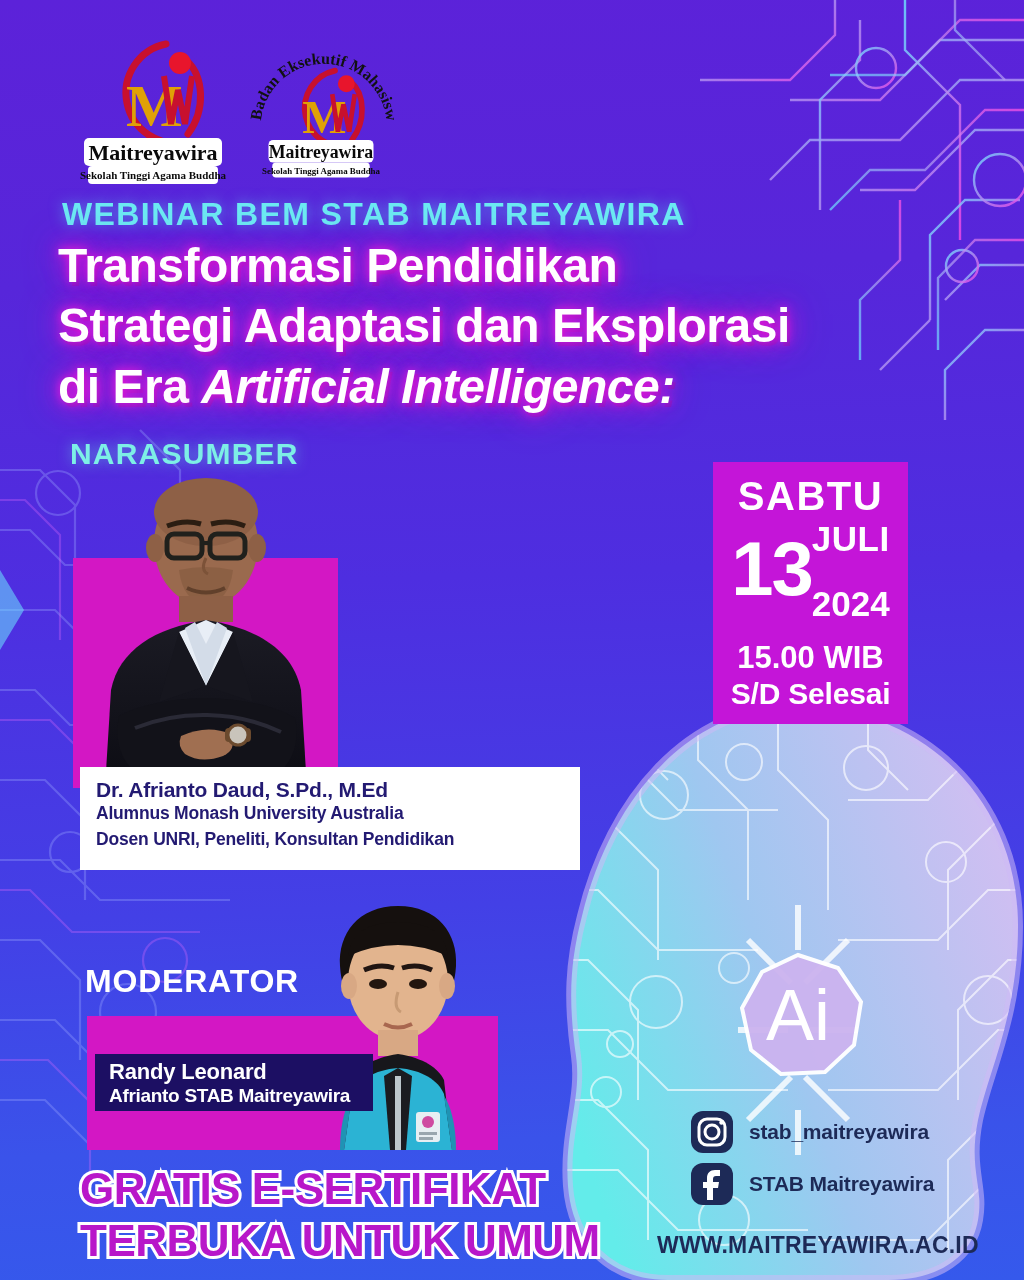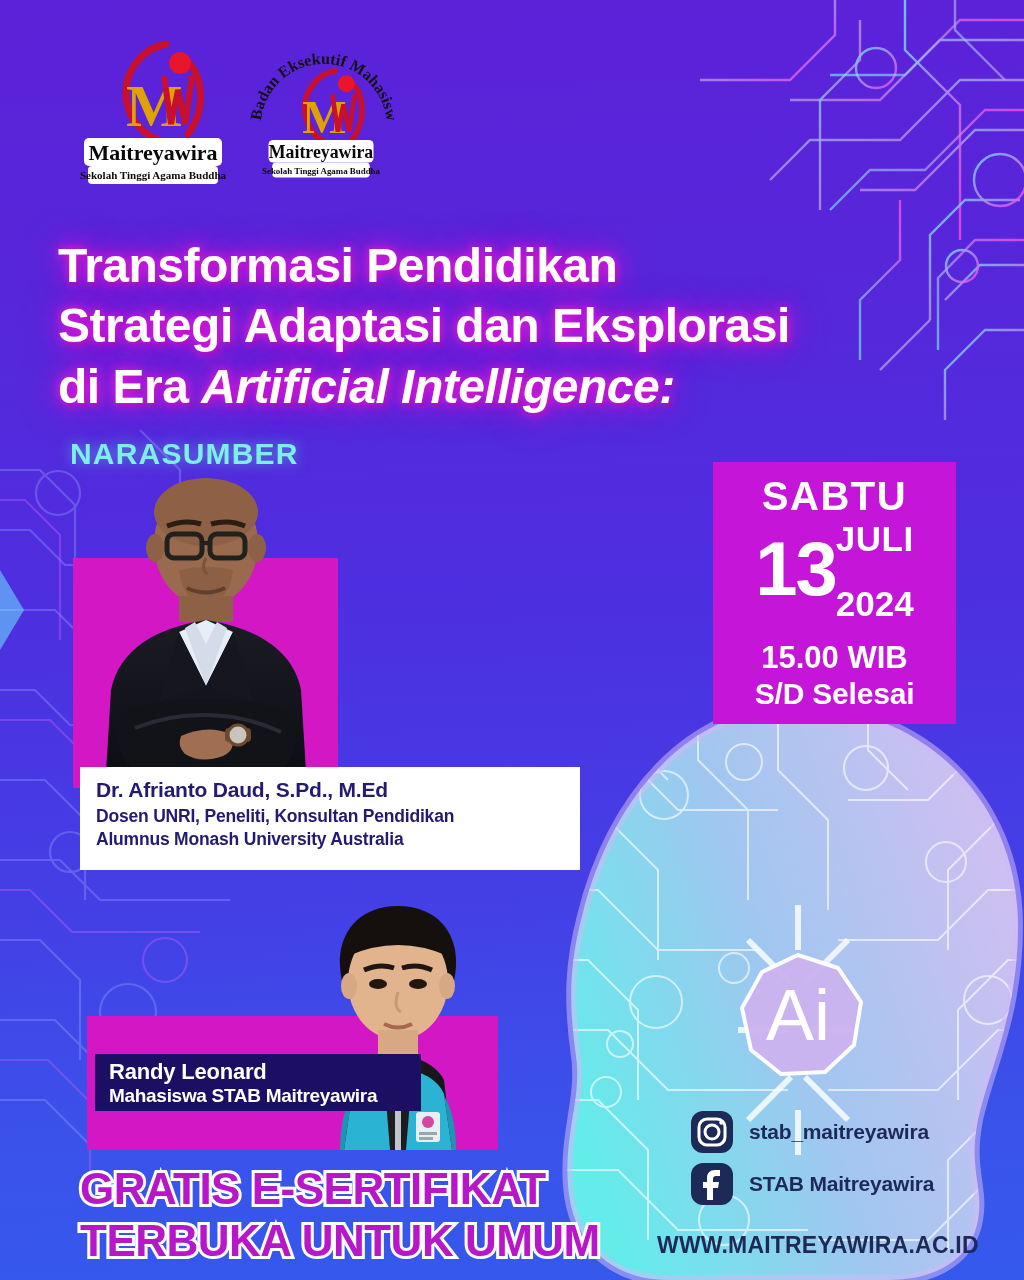--- a/index.html
+++ b/index.html
@@ -66,37 +66,37 @@
   .zoom-head{ position:relative; display:inline-block; padding:2px 6px 2px 4px; }
   .zoom-head .bar{ position:absolute; left:0; top:2px; width:317px; height:19px; background:#d317c4; z-index:0; }
   .zoom-head span{ position:relative; z-index:1; font-size:27.5px; font-weight:bold; letter-spacing:0.6px; color:#7ce9f6;
     text-shadow:0 0 9px rgba(110,230,250,.45); }
   .zm-label{ font-size:31px; font-weight:bold; color:#fff; margin-top:11px; letter-spacing:-0.3px; }
   .zm-value{ font-size:38px; font-weight:bold; color:#fff; letter-spacing:0px; padding-left:12px; margin-top:-1px; }
   .zm-label2{ font-size:31px; font-weight:bold; color:#fff; margin-top:5px; letter-spacing:-0.3px; }
   .zm-value2{ font-size:38px; font-weight:bold; color:#fff; padding-left:12px; margin-top:2px; }
 
   
-  .datebox{ position:absolute; left:713px; top:462px; width:243px; height:262px; background:#c415d8; z-index:6;
+  .datebox{ position:absolute; left:713px; top:462px; width:195px; height:262px; background:#c415d8; z-index:6;
             padding-top:12px; text-align:center; }
   .d-day{ font-size:40px; font-weight:bold; color:#fff; letter-spacing:1.5px; }
   .d-mid{ display:flex; align-items:center; justify-content:center; margin-top:-2px; }
   .d-num{ font-size:76px; font-weight:bold; color:#fff; line-height:0.93; letter-spacing:-2px; }
   .d-mcol{ text-align:left; line-height:1.0; padding-top:4px; }
   .d-month{ font-size:35px; font-weight:bold; color:#fff; letter-spacing:0.5px; }
   .d-year{ font-size:35px; font-weight:bold; color:#fff; letter-spacing:0px;margin-top:30px; }
   .d-time{ font-size:31px; font-weight:bold; color:#fff; margin-top:19px; letter-spacing:0px; }
   .d-until{ font-size:30px; font-weight:bold; color:#fff; margin-top:1px; letter-spacing:-0.2px; }
 
   
   .mod-label{ position:absolute; left:85px; top:963px; z-index:7; font-size:32px; font-weight:bold; color:#fff; letter-spacing:0.8px; }
   .mod-magenta{ position:absolute; left:87px; top:1016px; width:411px; height:134px; background:#d317c4; z-index:3; }
   .mod-photo{ position:absolute; left:300px; top:900px; width:196px; height:250px; z-index:4; overflow:hidden; }
   .mod-photo svg{ width:100%; height:100%; display:block; }
-  .mod-band{ position:absolute; left:95px; top:1054px; width:326px; height:57px; background:#1c0f63; z-index:6; padding:5px 0 0 14px; }
+  .mod-band{ position:absolute; left:95px; top:1054px; width:278px; height:57px; background:#1c0f63; z-index:6; padding:5px 0 0 14px; }
   .mod-name{ font-size:22px; font-weight:bold; color:#fff; letter-spacing:-0.2px; }
   .mod-sub{ font-size:19px; font-weight:bold; color:#fff; margin-top:0px; letter-spacing:-0.3px; }
 
   
   .gratis{ position:absolute; left:80px; top:1163px; z-index:7; width:560px; }
   .gline{
     font-size:44px; font-weight:bold; color:#b817c9; line-height:1.18; letter-spacing:-0.5px;
     -webkit-text-stroke:6px #ffffff; paint-order:stroke fill;
   }
 
@@ -278,20 +278,21 @@
         <text x="60" y="104" font-family="Liberation Serif, serif" font-size="50" font-weight="bold" fill="#e0a106">M</text>
         <path d="M92 63 L98 103 L104 74 L110 103 L116 63" fill="none" stroke="#c8102e" stroke-width="5"></path>
         <rect x="24" y="112" width="112" height="24" rx="5" fill="#ffffff"></rect>
         <text x="80" y="131" text-anchor="middle" font-family="Liberation Serif, serif" font-size="19" font-weight="bold" fill="#0a0a0a">Maitreyawira</text>
         <rect x="28" y="136" width="104" height="16" rx="4" fill="#ffffff"></rect>
         <text x="80" y="148" text-anchor="middle" font-family="Liberation Serif, serif" font-size="9.5" font-weight="bold" fill="#0a0a0a">Sekolah Tinggi Agama Buddha</text>
       </svg>
     </div>
   </div>
 
+  <div class="kicker">WEBINAR BEM STAB MAITREYAWIRA</div>
 
   <div class="title-block">
     <div class="tline">Transformasi Pendidikan</div>
     <div class="tline">Strategi Adaptasi dan Eksplorasi</div>
     <div class="tline"><span>di Era </span><span class="ital">Artificial Intelligence:</span></div>
   </div>
 
   <div class="narasumber">NARASUMBER</div>
 
   <div class="spk-magenta"></div>
@@ -337,38 +338,39 @@
 
       <path d="M106 266 q26 -12 50 -2 q6 16 -8 22 q-22 8 -38 -2 q-8 -8 -4 -18 Z" fill="#a06f51"></path>
 
       <rect x="150" y="258" width="26" height="14" rx="4" fill="#6b4a2e"></rect>
       <circle cx="163" cy="265" r="10" fill="#c9c4bb" stroke="#6b4a2e" stroke-width="3"></circle>
     </svg>
   </div>
 
   <div class="spk-card">
     <div class="spk-name">Dr. Afrianto Daud, S.Pd., M.Ed</div>
+    <div class="spk-sub" style="margin-top:0">Alumnus Monash University Australia</div>
     <div class="spk-sub">Dosen UNRI, Peneliti, Konsultan Pendidikan</div>
-    <div class="spk-sub" style="margin-top:0">Alumnus Monash University Australia</div>
   </div>
 
 
   <div class="datebox">
     <div class="d-day">SABTU</div>
     <div class="d-mid">
       <div class="d-num">13</div>
       <div class="d-mcol">
         <div class="d-month">JULI</div>
         <div class="d-year">2024</div>
       </div>
     </div>
     <div class="d-time">15.00 WIB</div>
     <div class="d-until">S/D Selesai</div>
   </div>
 
+  <div class="mod-label">MODERATOR</div>
   <div class="mod-magenta"></div>
   <div class="mod-photo">
     <svg viewBox="0 0 196 250">
 
       <path d="M98 6 C58 6 38 34 40 66 C41 84 46 92 48 96 C46 60 64 44 98 44 C132 44 150 60 148 96 C150 92 155 84 156 66 C158 34 138 6 98 6 Z" fill="#15100e"></path>
 
       <ellipse cx="98" cy="82" rx="50" ry="58" fill="#e2b48e"></ellipse>
       <path d="M48 56 q50 -22 100 0 q-4 -34 -50 -34 q-46 0 -50 34 Z" fill="#15100e"></path>
 
       <ellipse cx="49" cy="86" rx="8" ry="13" fill="#d8a884"></ellipse>
@@ -395,21 +397,21 @@
       <path d="M152 250 L144 196 C150 204 156 224 156 250 Z" fill="#1f93b4"></path>
 
       <rect x="116" y="212" width="24" height="30" rx="3" fill="#e8eef2"></rect>
       <circle cx="128" cy="222" r="6" fill="#cf4aa0"></circle>
       <rect x="119" y="232" width="18" height="3" fill="#9aa6ae"></rect>
       <rect x="119" y="237" width="14" height="3" fill="#9aa6ae"></rect>
     </svg>
   </div>
   <div class="mod-band">
     <div class="mod-name">Randy Leonard</div>
-    <div class="mod-sub">Mahasiswa STAB Maitreyawira</div>
+    <div class="mod-sub">Afrianto STAB Maitreyawira</div>
   </div>
 
   <div class="gratis">
     <div class="gline">GRATIS E-SERTIFIKAT</div>
     <div class="gline">TERBUKA UNTUK UMUM</div>
   </div>
 
   <div class="social">
     <div class="srow">
       <span class="sicon">

